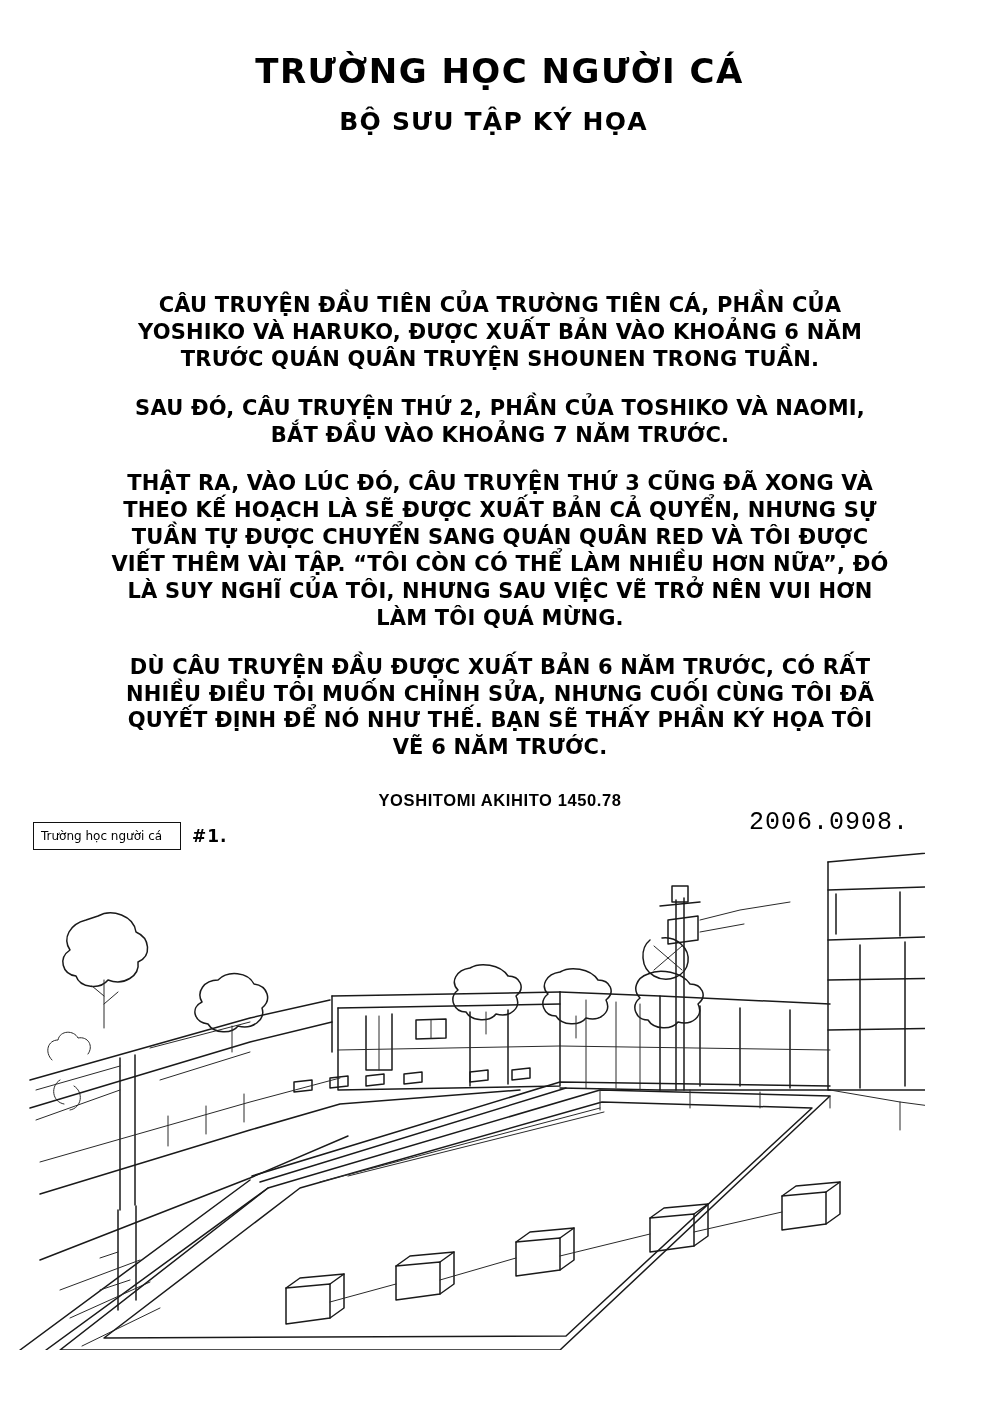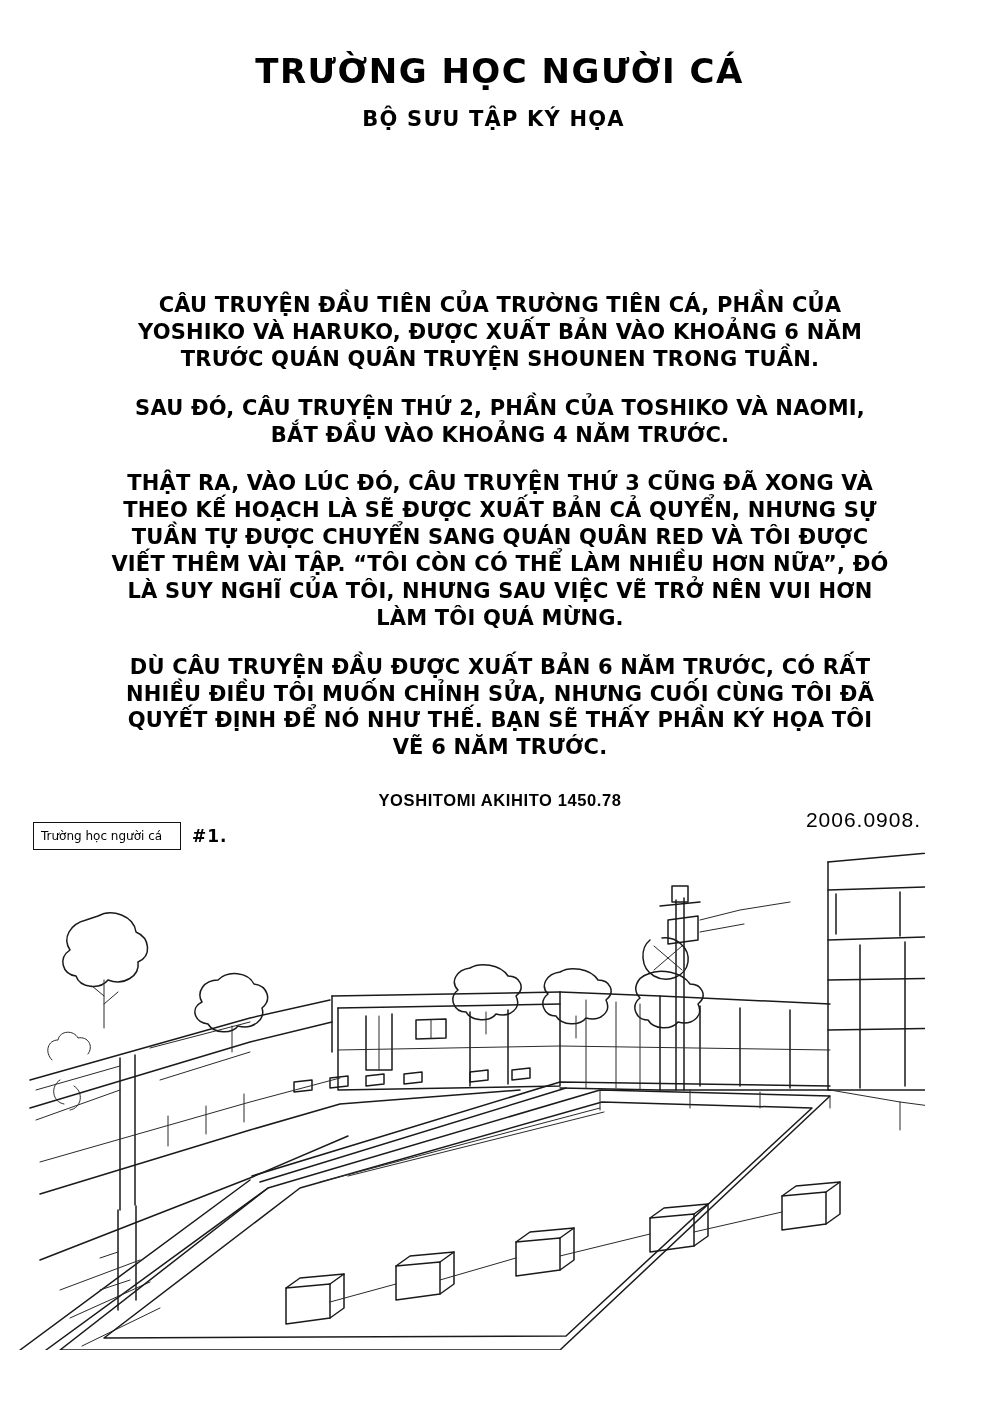--- a/index.html
+++ b/index.html
@@ -27,21 +27,21 @@
     font-family: "DejaVu Sans", sans-serif;
     font-weight: bold;
     font-size: 34px;
     letter-spacing: 1.5px;
     line-height: 1.15;
     margin: 0;
   }
   .sub-title {
     font-family: "DejaVu Sans", sans-serif;
     font-weight: bold;
-    font-size: 21px;
+    font-size: 25px;
     letter-spacing: 1.2px;
     margin: 16px 12px 0 0;
   }
   .body-block {
     position: absolute;
     top: 292px;
     left: 110px;
     width: 780px;
     text-align: center;
   }
@@ -92,24 +92,24 @@
     position: absolute;
     left: 192px;
     top: 36px;
     font-family: "DejaVu Sans", sans-serif;
     font-size: 17px;
     font-weight: bold;
     letter-spacing: 1px;
   }
   .date-stamp {
     position: absolute;
-    right: 78px;
+    right: 90px;
     top: 18px;
-    font-family: Liberation Sans, sans-serif;
-    font-size: 21px;
+    font-family: Liberation Mono, monospace;
+    font-size: 25px;
     letter-spacing: 1px;
   }
   .sketch-svg {
     position: absolute;
     left: 0;
     top: 0;
     width: 999px;
     height: 560px;
   }
   .sk { fill: none; stroke: #1a1a1a; stroke-width: 1.5; stroke-linecap: round; stroke-linejoin: round; }
@@ -120,21 +120,21 @@
 
 <div class="page">
 
   <div class="title-block">
     <h1 class="main-title">TRƯỜNG HỌC NGƯỜI CÁ</h1>
     <h2 class="sub-title">BỘ SƯU TẬP KÝ HỌA</h2>
   </div>
 
   <div class="body-block">
     <p class="para">CÂU TRUYỆN ĐẦU TIÊN CỦA TRƯỜNG TIÊN CÁ, PHẦN CỦA YOSHIKO VÀ HARUKO, ĐƯỢC XUẤT BẢN VÀO KHOẢNG 6 NĂM TRƯỚC QUÁN QUÂN TRUYỆN SHOUNEN TRONG TUẦN.</p>
-    <p class="para">SAU ĐÓ, CÂU TRUYỆN THỨ 2, PHẦN CỦA TOSHIKO VÀ NAOMI, BẮT ĐẦU VÀO KHOẢNG 4 NĂM TRƯỚC.</p>
+    <p class="para">SAU ĐÓ, CÂU TRUYỆN THỨ 2, PHẦN CỦA TOSHIKO VÀ NAOMI, BẮT ĐẦU VÀO KHOẢNG 7 NĂM TRƯỚC.</p>
     <p class="para">THẬT RA, VÀO LÚC ĐÓ, CÂU TRUYỆN THỨ 3 CŨNG ĐÃ XONG VÀ THEO KẾ HOẠCH LÀ SẼ ĐƯỢC XUẤT BẢN CẢ QUYỂN, NHƯNG SỰ TUẦN TỰ ĐƯỢC CHUYỂN SANG QUÁN QUÂN RED VÀ TÔI ĐƯỢC VIẾT THÊM VÀI TẬP. “TÔI CÒN CÓ THỂ LÀM NHIỀU HƠN NỮA”, ĐÓ LÀ SUY NGHĨ CỦA TÔI, NHƯNG SAU VIỆC VẼ TRỞ NÊN VUI HƠN LÀM TÔI QUÁ MỪNG.</p>
     <p class="para">DÙ CÂU TRUYỆN ĐẦU ĐƯỢC XUẤT BẢN 6 NĂM TRƯỚC, CÓ RẤT NHIỀU ĐIỀU TÔI MUỐN CHỈNH SỬA, NHƯNG CUỐI CÙNG TÔI ĐÃ QUYẾT ĐỊNH ĐỂ NÓ NHƯ THẾ. BẠN SẼ THẤY PHẦN KÝ HỌA TÔI VẼ 6 NĂM TRƯỚC.</p>
     <div class="signature">YOSHITOMI AKIHITO 1450.78</div>
   </div>
 
   <div class="sketch-area">
 
     <div class="caption-box">
       <span>Trường học người cá</span>
     </div>

